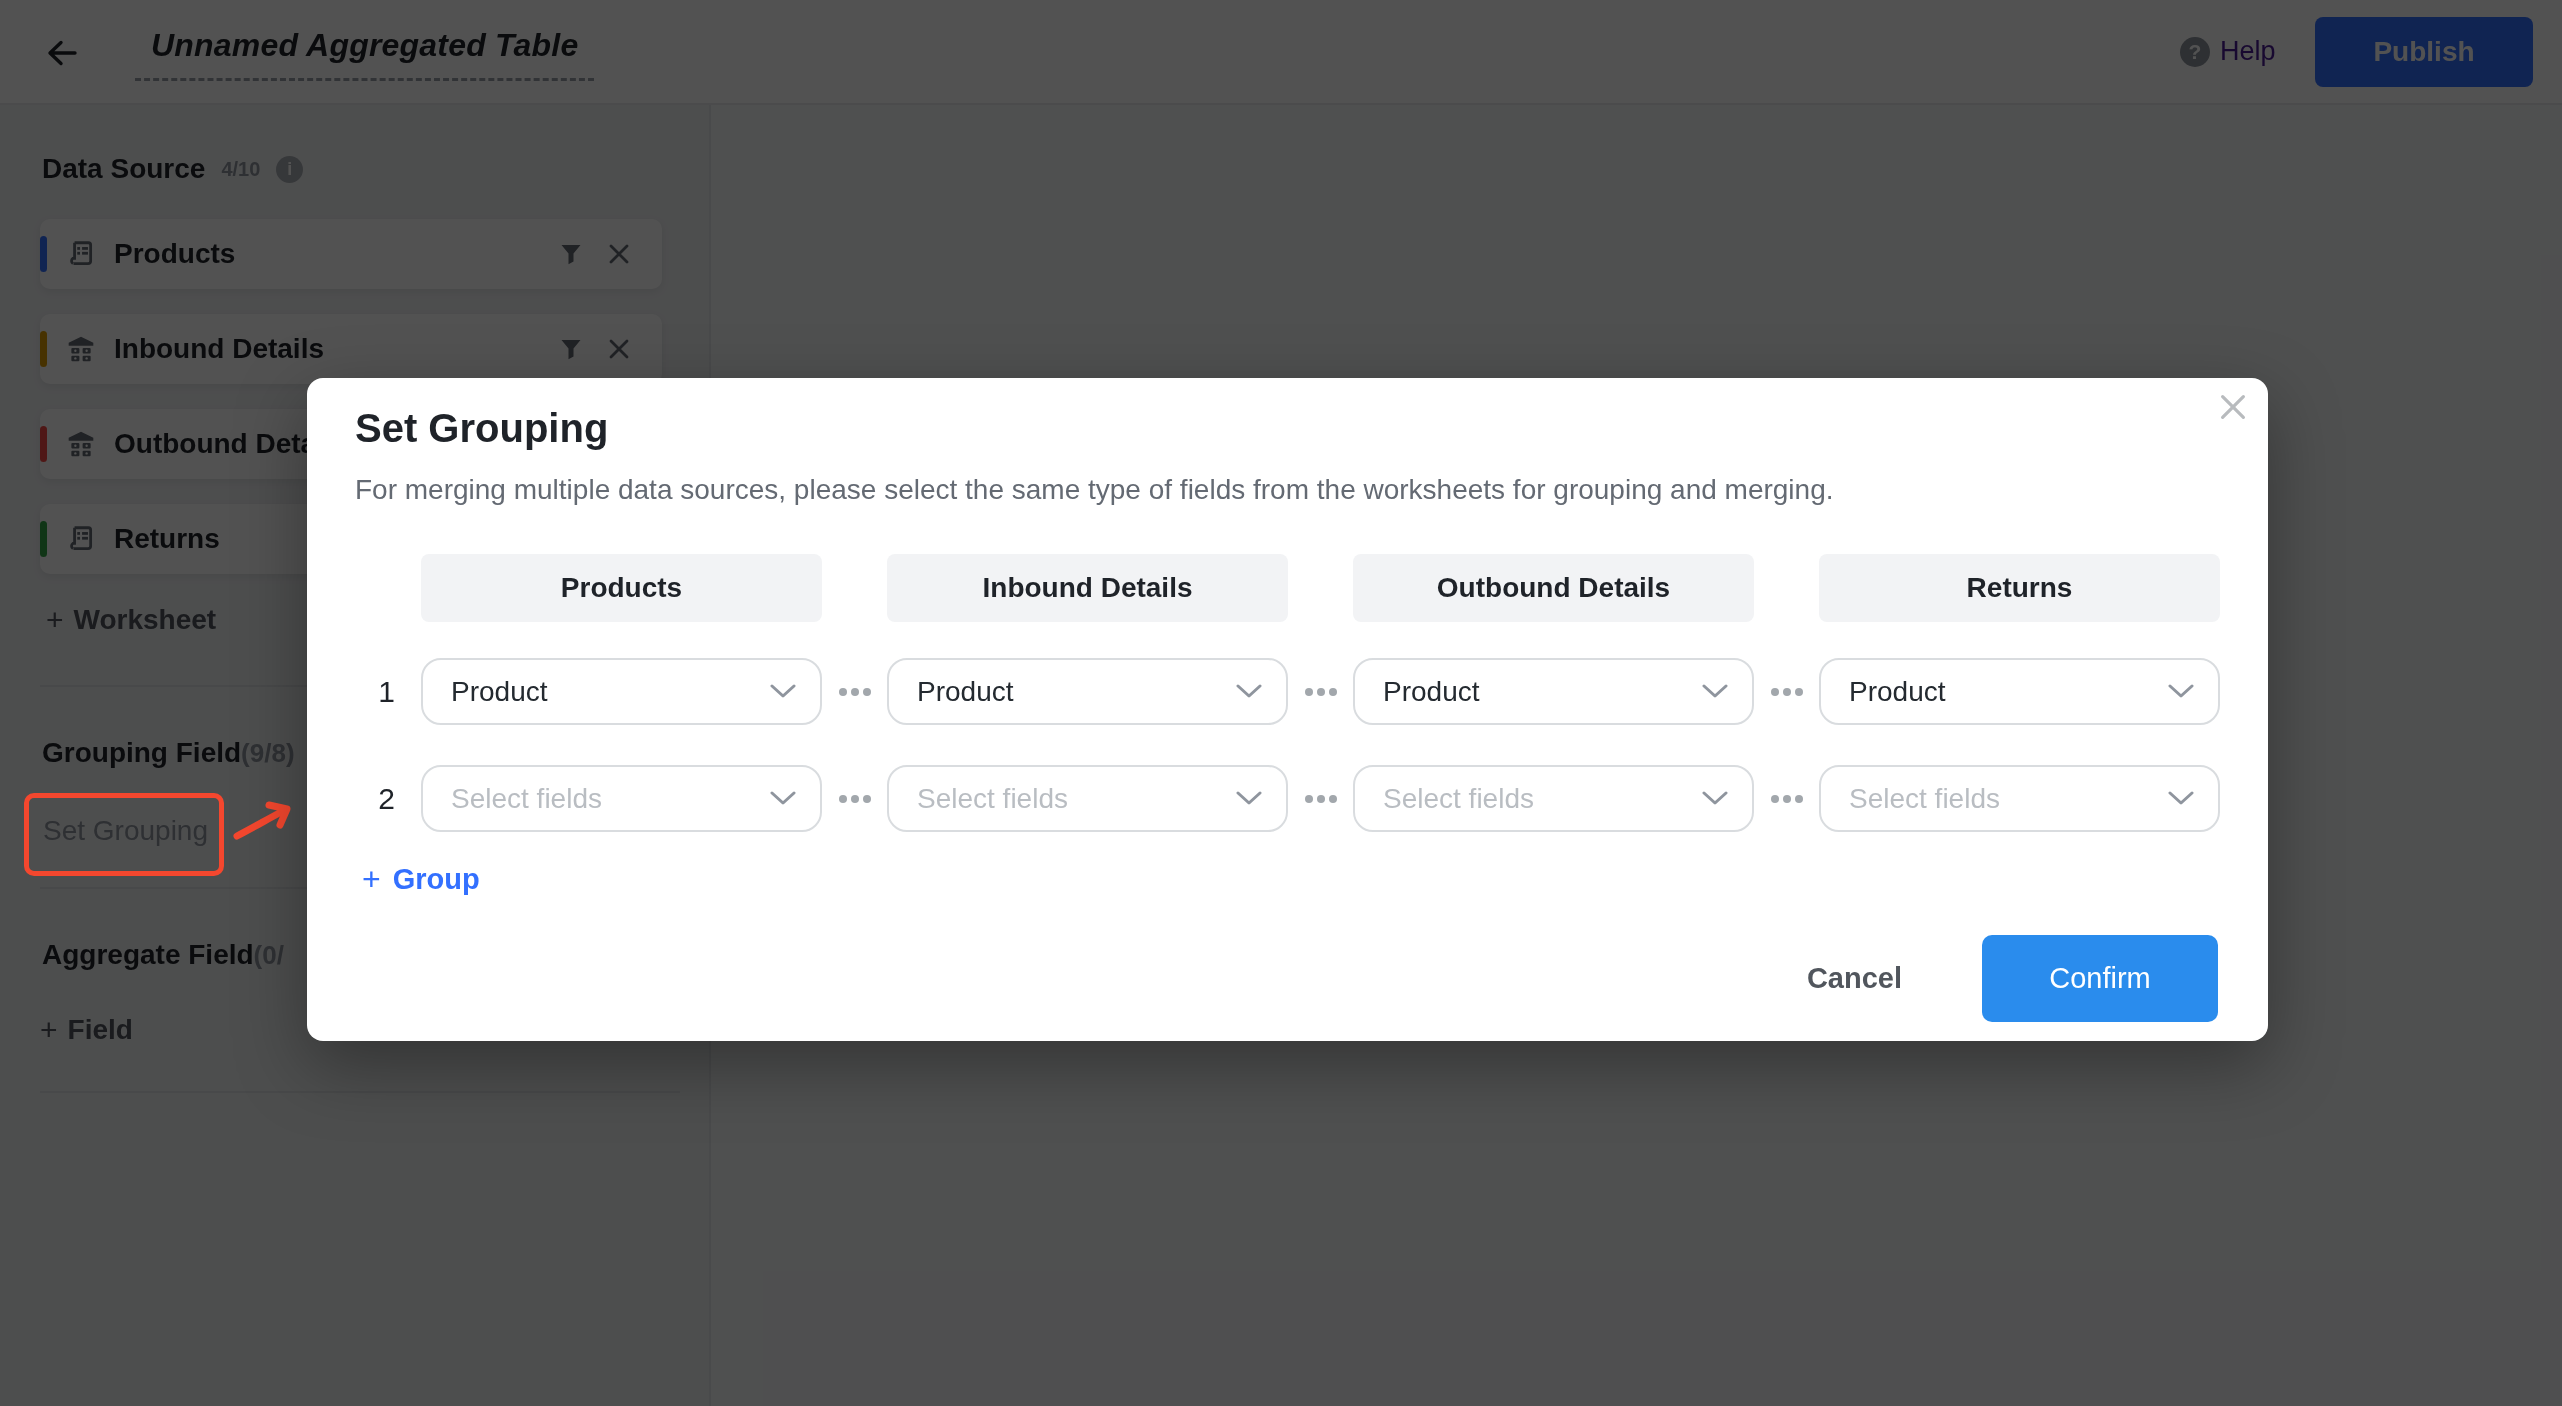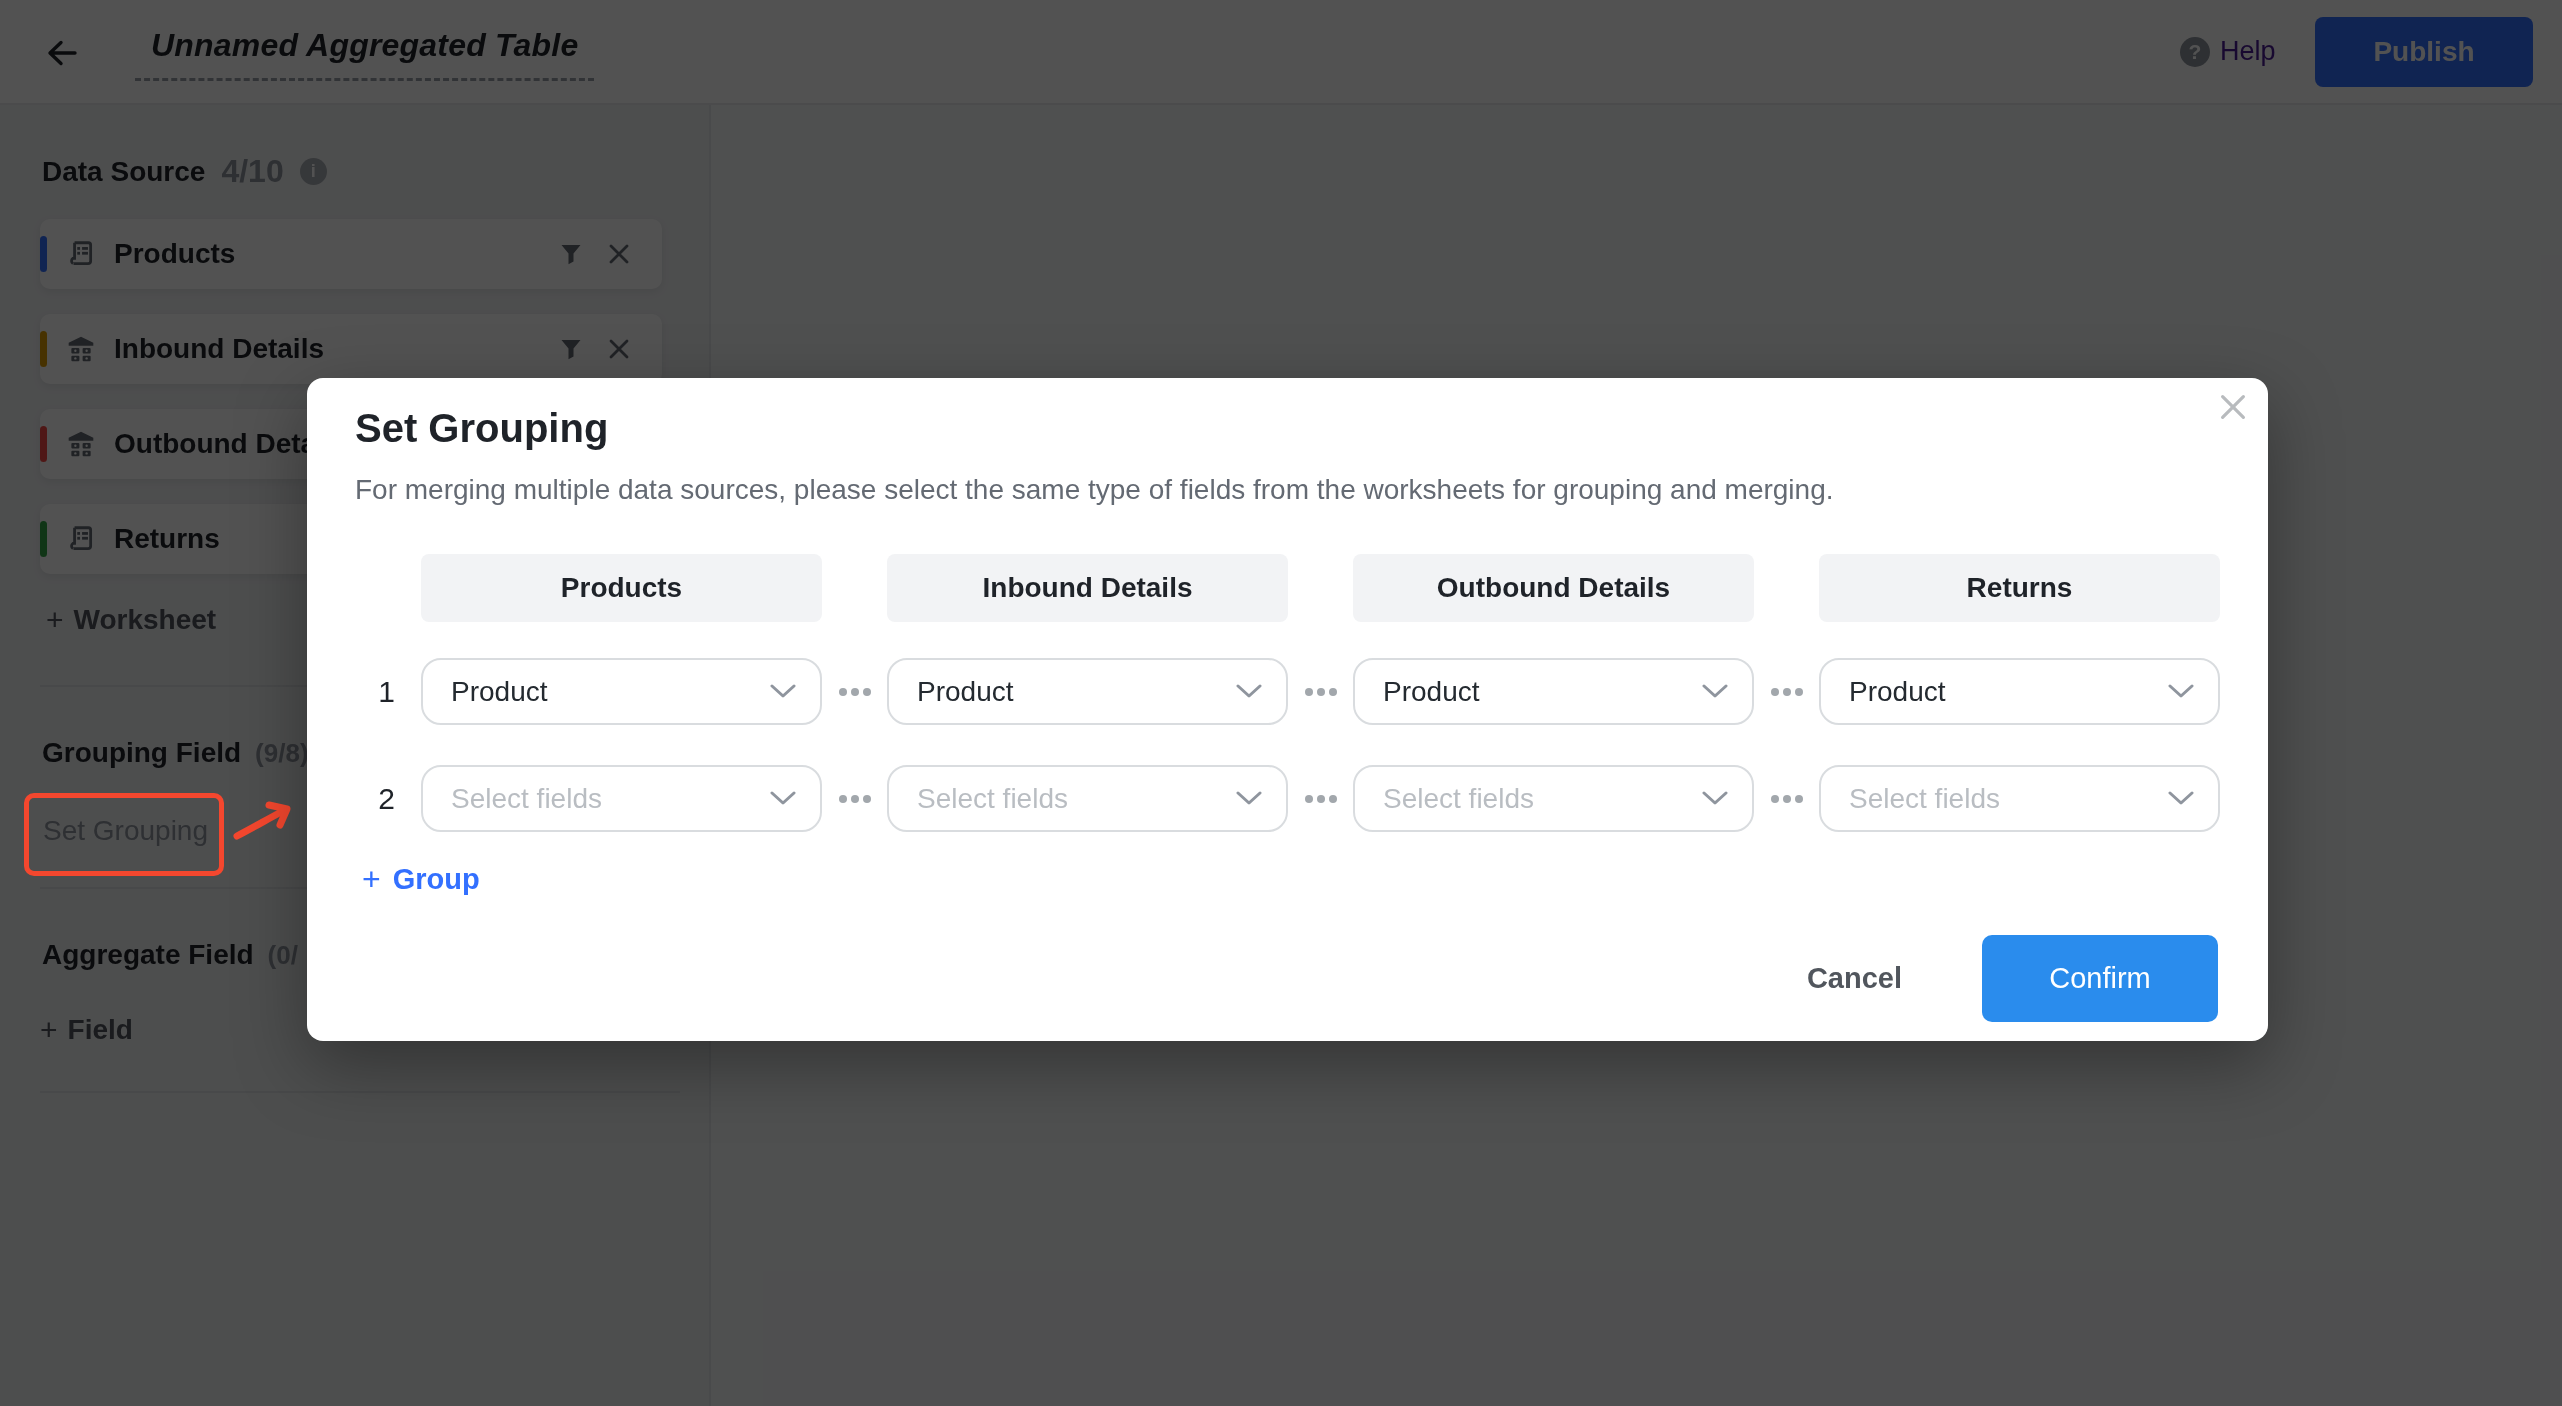--- a/index.html
+++ b/index.html
@@ -14,32 +14,32 @@
   .doc-title { display:inline-block; font-size:32px; font-weight:bold; color:#1f2329; padding:0 16px 14px 16px; border-bottom:3px dashed #9aa0a7; letter-spacing:.2px;font-style:italic; }
   .help-wrap { position:absolute; left:2180px; top:36px; display:flex; align-items:center; gap:10px; }
   .help-icon { width:30px; height:30px; border-radius:50%; background:#8f959e; color:#ffffff; font-size:21px; font-weight:bold; display:flex; align-items:center; justify-content:center; }
   .help-label { font-size:27px; color:#4c1d95; }
   .publish-btn { position:absolute; left:2315px; top:17px; width:218px; height:70px; border-radius:8px; background:#3370ff; color:#ffffff; font-size:28px; font-weight:bold; display:flex; align-items:center; justify-content:center; }
 
   
   .sidebar { position:absolute; left:0; top:105px; width:711px; bottom:0; background:#f0f1f3; border-right:2px solid #e3e5e8; z-index:1; }
   .ds-header { position:absolute; left:42px; top:48px; display:flex; align-items:center; gap:16px; }
   .ds-title { font-size:28px; font-weight:bold; color:#1f2329; }
-  .ds-count { font-size:32px; font-weight:bold; color:#8f959e; }
+  .ds-count { font-size:20px; font-weight:bold; color:#8f959e; }
   .info-icon { width:27px; height:27px; border-radius:50%; background:#a9aeb4; color:#ffffff; font-size:18px; font-weight:bold; font-style:normal; display:flex; align-items:center; justify-content:center; }
   .src-card { position:absolute; left:40px; width:622px; height:70px; background:#ffffff; border-radius:10px; box-shadow:0 3px 8px rgba(31,35,41,.08); display:flex; align-items:center; }
   .src-accent { position:absolute; left:0; top:17px; width:7px; height:36px; border-radius:4px; }
   .src-icon { margin-left:26px; width:30px; height:30px; color:#646a73; flex:none; }
   .src-name { margin-left:18px; font-size:28px; font-weight:bold; color:#1f2329; white-space:nowrap; }
   .src-actions { margin-left:auto; padding-right:30px; display:flex; align-items:center; gap:22px; color:#646a73; }
   .act-icon { width:26px; height:26px; cursor:pointer; }
   .add-row { position:absolute; display:flex; align-items:center; gap:10px; font-size:28px; font-weight:bold; color:#51565d; cursor:pointer; }
   .plus-glyph { font-size:30px; font-weight:normal; color:#51565d; }
   .sb-divider { position:absolute; left:40px; width:640px; height:0; border-top:2px solid #e0e2e5; }
-  .section-head { position:absolute; left:42px; display:flex; align-items:baseline; gap:14px; white-space:nowrap; }
+  .section-head { position:absolute; left:42px; display:flex; align-items:baseline; gap:0; white-space:nowrap; }
   .section-title { font-size:28px; font-weight:bold; color:#1f2329; }
   .section-count { font-size:26px; font-weight:bold; color:#8f959e; }
   .set-grouping-text { position:absolute; left:43px; top:710px; font-size:28px; color:#8f959e; cursor:pointer; }
 
   
   .overlay { position:absolute; inset:0; background:rgba(0,0,0,.68); z-index:40; }
 
   
   .annotation-box { position:absolute; left:24px; top:793px; width:200px; height:83px; border:5px solid #f4472e; border-radius:10px; z-index:50; }
   .annotation-arrow { position:absolute; left:230px; top:798px; z-index:50; }

